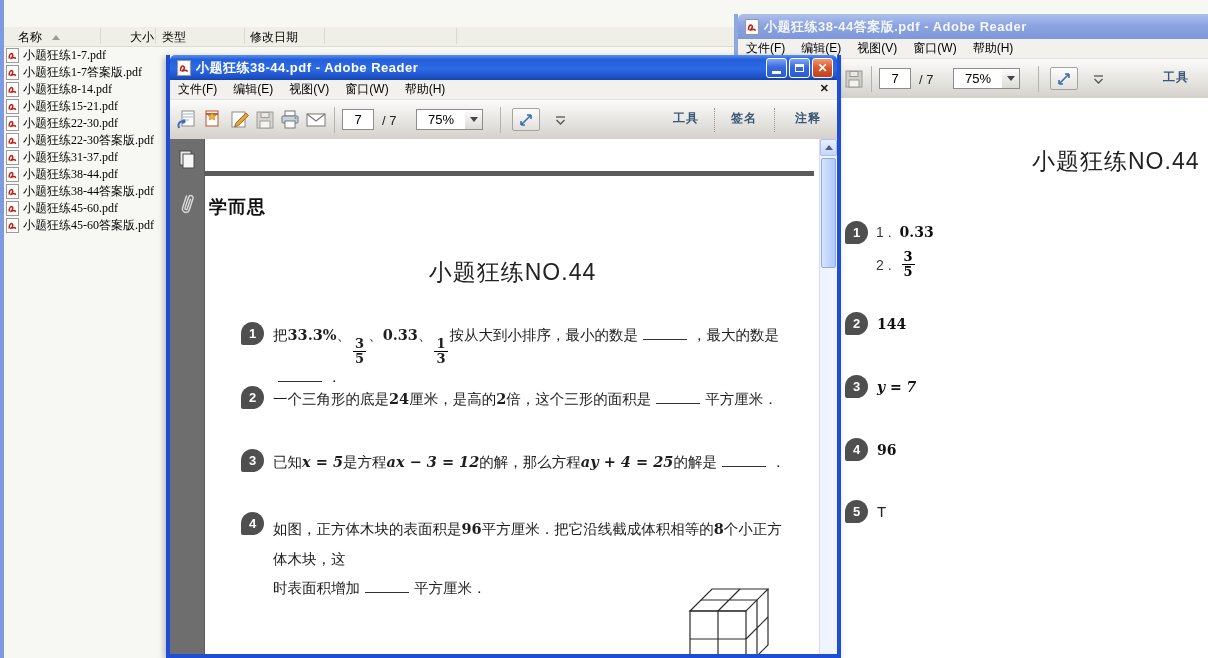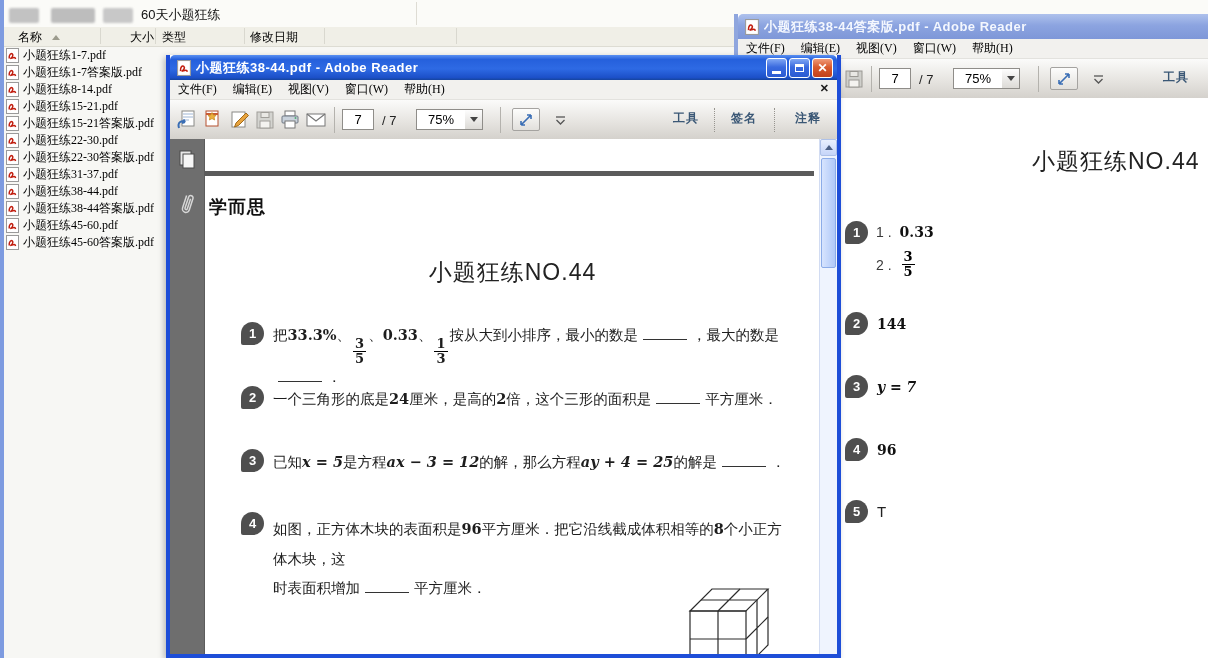--- a/index.html
+++ b/index.html
@@ -31,21 +31,21 @@
   .titlebar .ticon{margin:0 4px 0 2px;flex:0 0 16px;}
   .title-text{color:#fff;font-weight:bold;font-size:13px;letter-spacing:.5px;white-space:nowrap;overflow:hidden;flex:1;}
   .winbtns{display:flex;gap:2px;margin-left:6px;}
   .wbtn{width:21px;height:20px;border-radius:3px;border:1px solid #fff;box-sizing:border-box;
         background:linear-gradient(180deg,#7FA7F4,#3A6ADF 45%,#2B5BD2);display:flex;align-items:center;justify-content:center;cursor:pointer;}
   .wbtn.close{background:linear-gradient(180deg,#F09A78,#D95B2E 45%,#C2411C);}
   .glyph-min{width:9px;height:3px;background:#fff;margin-top:9px;}
   .glyph-restore{width:9px;height:8px;border:1px solid #fff;border-top:3px solid #fff;box-sizing:border-box;}
   .glyph-x{color:#fff;font-size:12px;font-weight:bold;line-height:1;}
   .menubar{height:19px;background:#F2F1EE;display:flex;align-items:center;font-size:12px;color:#000;position:relative;border-bottom:1px solid #E3E2DE;}
-  .menu-item{padding:0 8px;cursor:default;font-family:Liberation Serif, serif;}
+  .menu-item{padding:0 8px;cursor:default;}
   .menu-close{position:absolute;right:8px;top:2px;font-size:11px;font-weight:bold;color:#1a1a1a;cursor:pointer;}
   .toolbar{height:40px;background:linear-gradient(180deg,#FBFBFA,#E6E4E0 55%,#D3D0CB);border-bottom:1px solid #8F8D89;position:relative;}
   .tico{position:absolute;top:8px;width:24px;height:24px;display:flex;align-items:center;justify-content:center;cursor:pointer;}
   .tsep{position:absolute;top:7px;width:1px;height:26px;background:#B4B2AD;}
   .pagebox{position:absolute;top:9px;width:32px;height:21px;background:#fff;border:1px solid #8F8D89;box-sizing:border-box;
            font-size:13px;text-align:center;color:#000;font-family:"Liberation Sans",sans-serif;}
   .pagetotal{position:absolute;top:13px;font-size:13px;color:#222;}
   .zoombox{position:absolute;top:9px;width:50px;height:21px;background:#fff;border:1px solid #8F8D89;box-sizing:border-box;
            display:flex;align-items:center;justify-content:center;font-size:13px;color:#000;}
   .zoombtn{position:absolute;top:9px;width:18px;height:21px;border:1px solid #8F8D89;border-left:none;box-sizing:border-box;
@@ -101,27 +101,20 @@
 <svg width="0" height="0" style="position:absolute">
   <defs>
     <g id="pdf-file">
       <rect x="0.5" y="0.5" width="12" height="14" fill="#fff" stroke="#9A9A9A"></rect>
       <path d="M3.2 10.5 C2.8 6.8 5 4.6 6.4 6.1 C7.8 7.6 5.8 9.6 4.3 10.6 C6.8 10 9 8.4 9.6 11" stroke="#C11E0F" stroke-width="1.5" fill="none"></path>
     </g>
   </defs>
 </svg>
 
 <div class="explorer">
-  <div class="exp-top">
-    <div class="censor c1"></div>
-    <div class="censor c2"></div>
-    <div class="censor c3"></div>
-    <span class="addr-text">60天小题狂练</span>
-    <div class="addr-divider"></div>
-  </div>
   <div class="exp-header">
     <span class="hcell" style="left:14px">名称</span>
     <div class="sortarrow"></div>
     <div class="hsep" style="left:96px"></div>
     <span class="hcell" style="left:126px">大小</span>
     <div class="hsep" style="left:151px"></div>
     <span class="hcell" style="left:158px">类型</span>
     <div class="hsep" style="left:240px"></div>
     <span class="hcell" style="left:246px">修改日期</span>
     <div class="hsep" style="left:320px"></div>
@@ -149,26 +142,20 @@
       <span class="fname">小题狂练8-14.pdf</span>
     </div>
 
     <div class="file-row">
       <svg class="pdficon" width="13" height="15" viewBox="0 0 13 15">
           <use href="#pdf-file"></use>
         </svg>
       <span class="fname">小题狂练15-21.pdf</span>
     </div>
 
-    <div class="file-row">
-      <svg class="pdficon" width="13" height="15" viewBox="0 0 13 15">
-          <use href="#pdf-file"></use>
-        </svg>
-      <span class="fname">小题狂练15-21答案版.pdf</span>
-    </div>
 
     <div class="file-row">
       <svg class="pdficon" width="13" height="15" viewBox="0 0 13 15">
           <use href="#pdf-file"></use>
         </svg>
       <span class="fname">小题狂练22-30.pdf</span>
     </div>
 
     <div class="file-row">
       <svg class="pdficon" width="13" height="15" viewBox="0 0 13 15">

